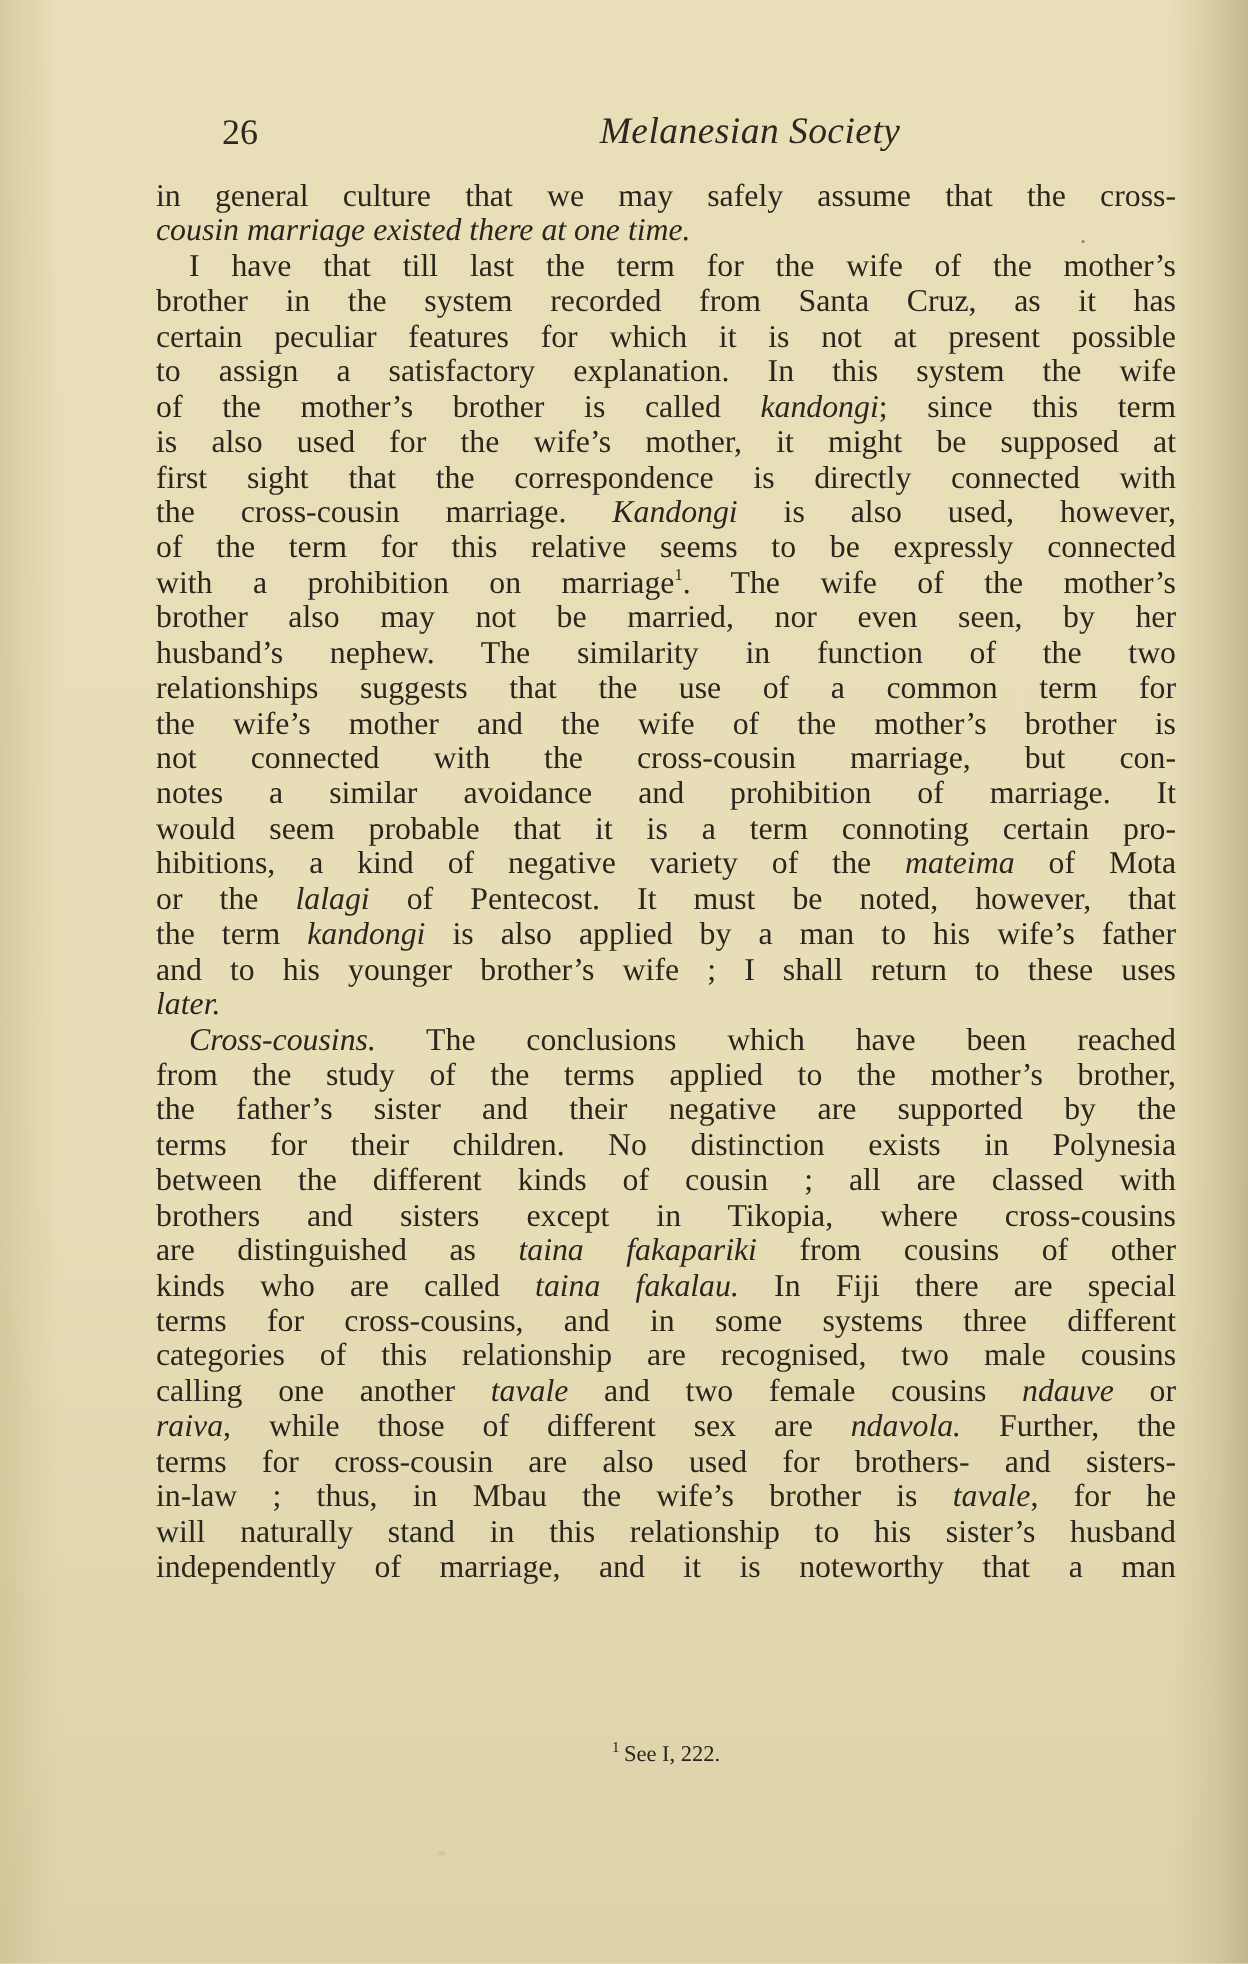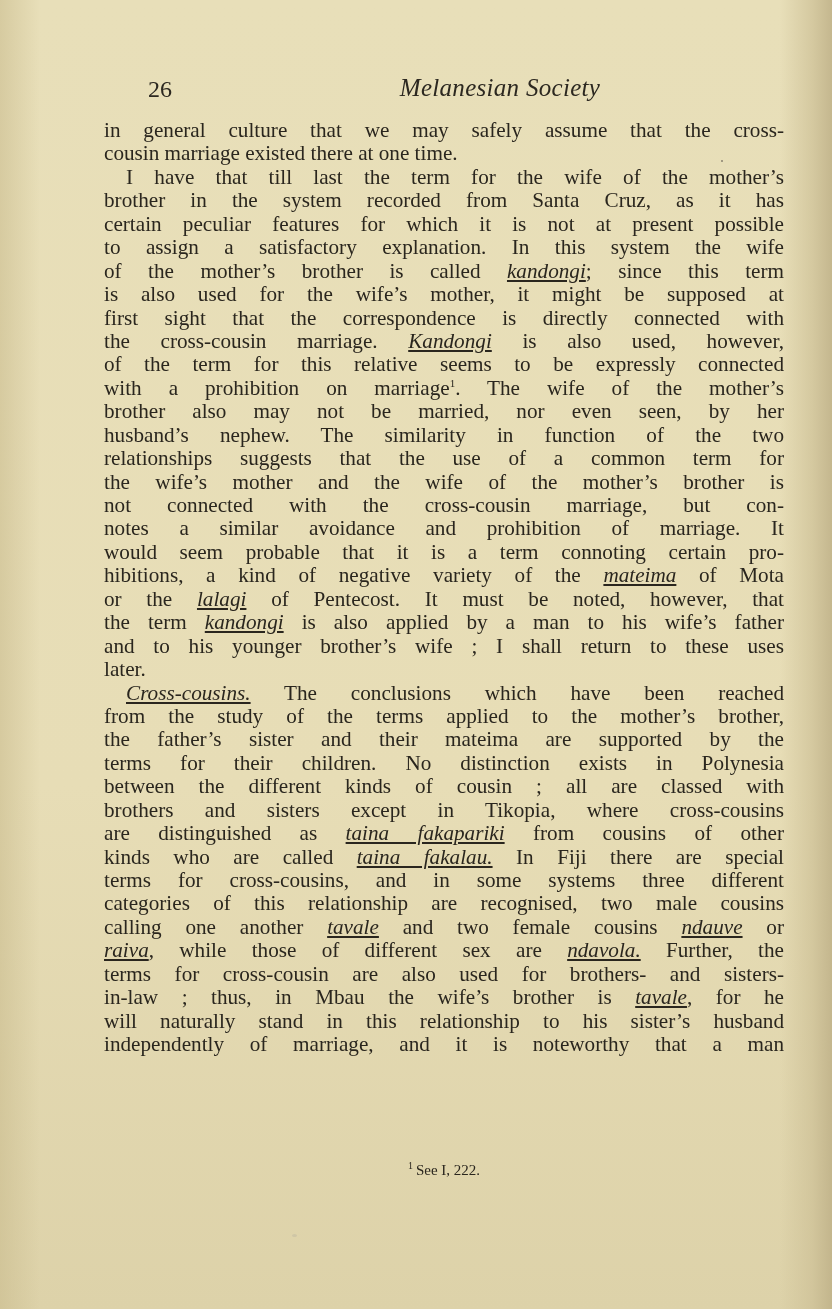--- a/index.html
+++ b/index.html
@@ -60,25 +60,26 @@
     }
     .line {
       display: block;
       white-space: nowrap;
       text-align: justify;
       text-align-last: justify;
       height: 23.45px;
     }
     .line.last {
       text-align-last: left;
+      font-style: italic;
     }
     .line.indent {
       padding-left: 22px;
     }
-    .it { font-style: italic; text-decoration: underline; }
+    .it { font-style: italic; }
     sup.fn-ref {
       font-size: 11px;
       vertical-align: super;
       line-height: 0;
     }
     .footnote {
       position: absolute;
       top: 1162px;
       left: 104px;
       width: 680px;
@@ -133,21 +134,21 @@
     <span class="line"><span>notes a similar avoidance and prohibition of marriage.  It</span></span>
     <span class="line"><span>would seem probable that it is a term connoting certain pro-</span></span>
     <span class="line"><span>hibitions, a kind of negative variety of the </span><span class="it">mateima</span><span> of Mota</span></span>
     <span class="line"><span>or the </span><span class="it">lalagi</span><span> of Pentecost.  It must be noted, however, that</span></span>
     <span class="line"><span>the term </span><span class="it">kandongi</span><span> is also applied by a man to his wife’s father</span></span>
     <span class="line"><span>and to his younger brother’s wife ; I shall return to these uses</span></span>
     <span class="line last"><span>later.</span></span>
 
     <span class="line indent"><span class="it">Cross-cousins.</span><span>  The conclusions which have been reached</span></span>
     <span class="line"><span>from the study of the terms applied to the mother’s brother,</span></span>
-    <span class="line"><span>the father’s sister and their mateima are supported by the</span></span>
+    <span class="line"><span>the father’s sister and their negative are supported by the</span></span>
     <span class="line"><span>terms for their children.  No distinction exists in Polynesia</span></span>
     <span class="line"><span>between the different kinds of cousin ; all are classed with</span></span>
     <span class="line"><span>brothers and sisters except in Tikopia, where cross-cousins</span></span>
     <span class="line"><span>are distinguished as </span><span class="it">taina fakapariki</span><span> from cousins of other</span></span>
     <span class="line"><span>kinds who are called </span><span class="it">taina fakalau.</span><span>  In Fiji there are special</span></span>
     <span class="line"><span>terms for cross-cousins, and in some systems three different</span></span>
     <span class="line"><span>categories of this relationship are recognised, two male cousins</span></span>
     <span class="line"><span>calling one another </span><span class="it">tavale</span><span> and two female cousins </span><span class="it">ndauve</span><span> or</span></span>
     <span class="line"><span class="it">raiva</span><span>, while those of different sex are </span><span class="it">ndavola.</span><span>  Further, the</span></span>
     <span class="line"><span>terms for cross-cousin are also used for brothers- and sisters-</span></span>

